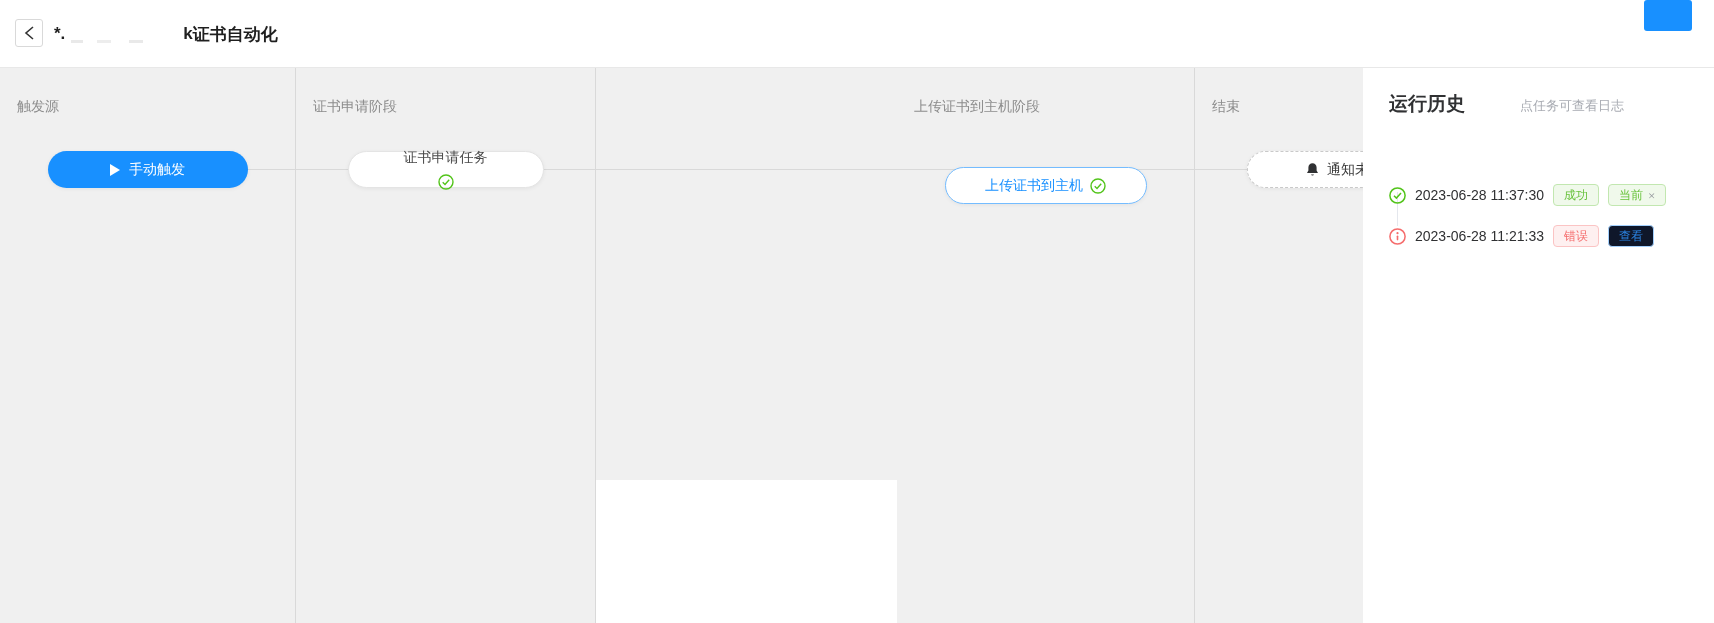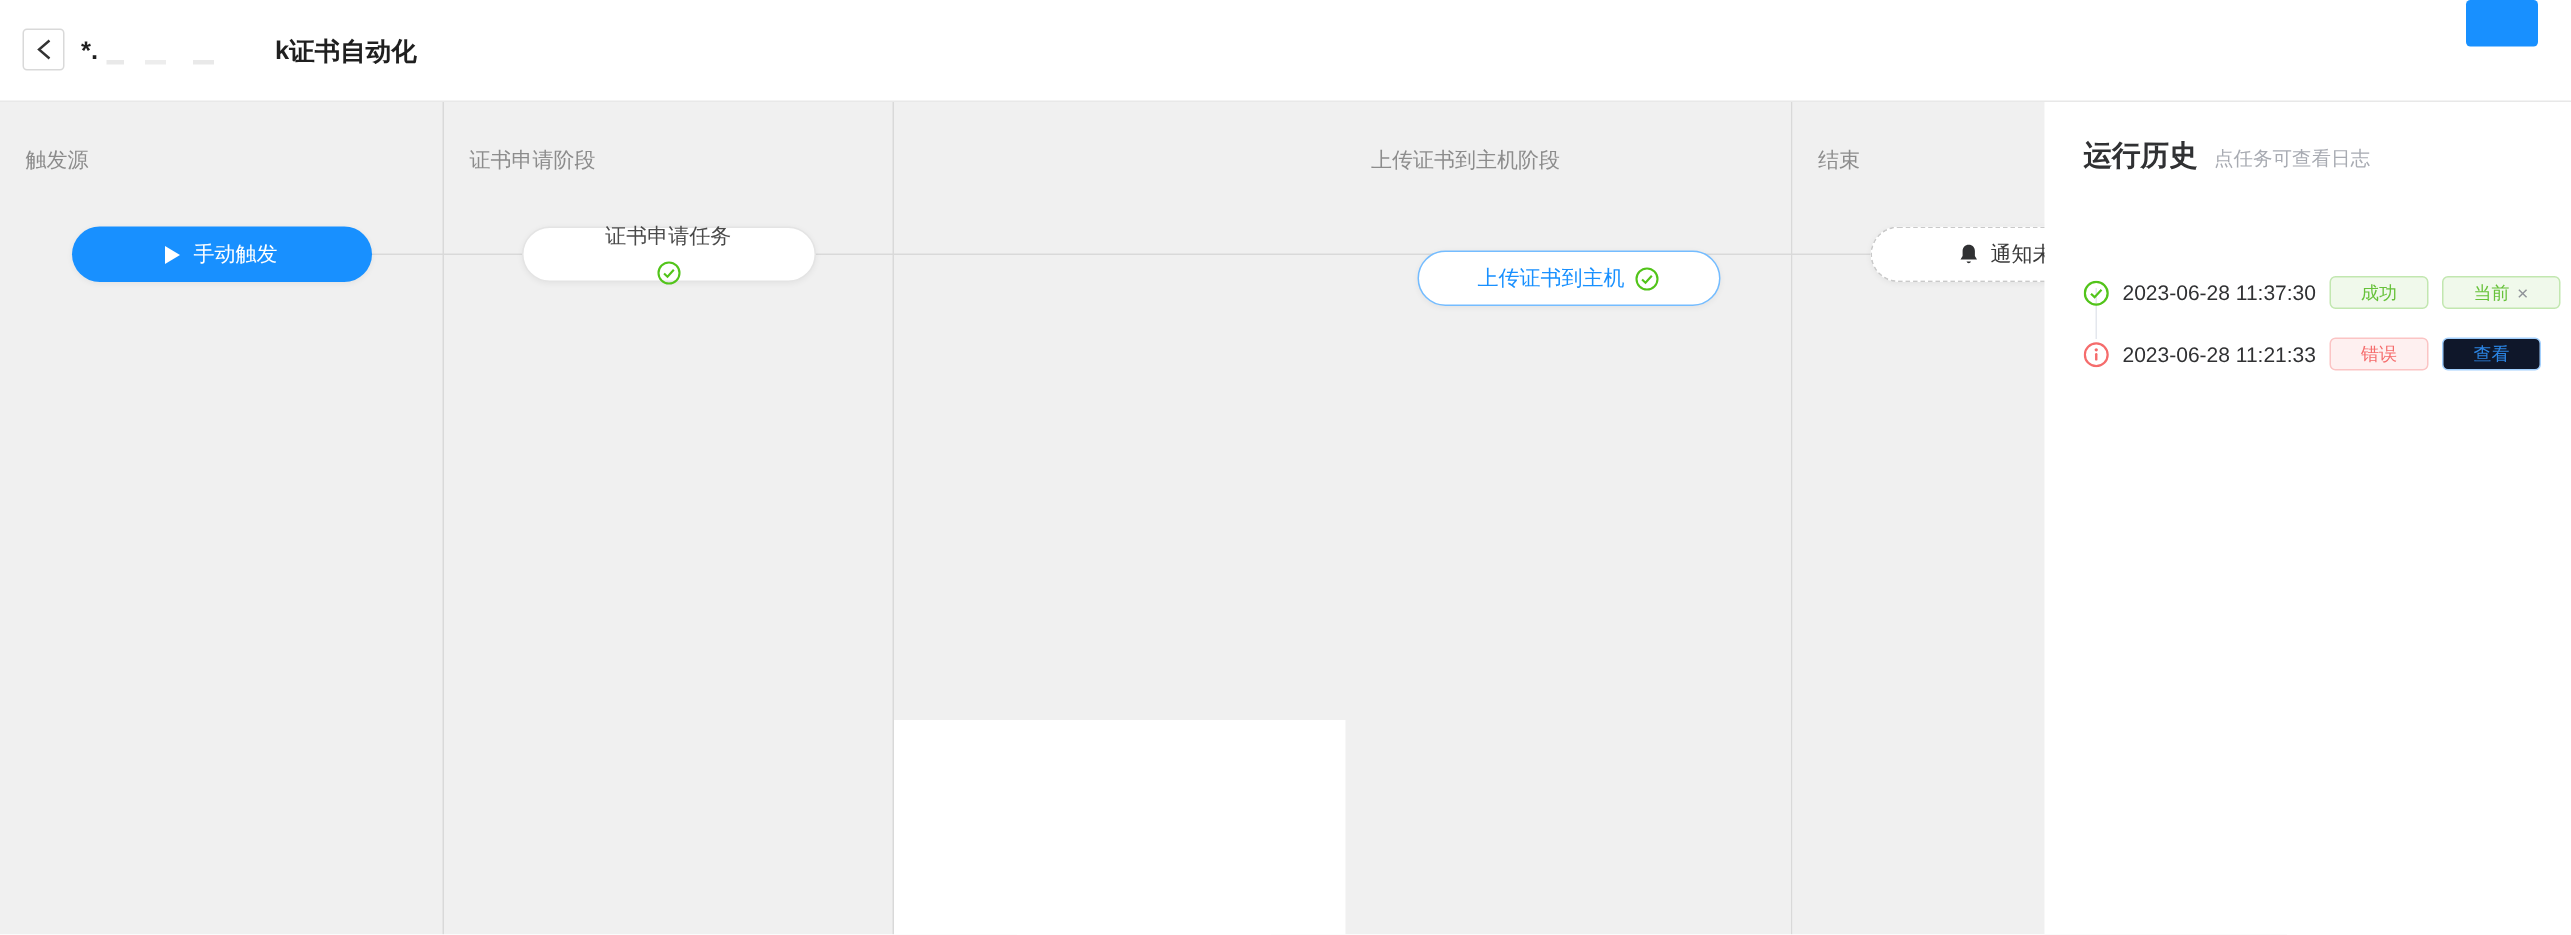--- a/index.html
+++ b/index.html
@@ -45,27 +45,27 @@
   .pill-w196 { width:196px;flex-direction:column; } .pill-w200 { width:200px; } .pill-w202 { width:202px; }
   .play-icon { width:0; height:0; border-left:10px solid #fff;
                border-top:6px solid transparent; border-bottom:6px solid transparent; }
   .check-ic, .bell-ic { display:flex; align-items:center; }
 
   
   .history-panel { position:absolute; left:1363px; top:68px; width:351px; height:555px;
                    background:#fff; z-index:5; }
   .panel-header { position:absolute; left:26px; top:23px; display:flex; align-items:baseline; gap:11px; }
   .panel-title { font-size:19px; font-weight:bold; color:#303133; }
-  .panel-subtitle { font-size:13px; color:#a8abb2; }
+  .panel-subtitle { font-size:13px; color:#a8abb2;margin-left:44px; }
   .timeline-line { position:absolute; left:34px; top:124px; width:1px; height:34px; background:#e4e7ed; }
   .entry { position:absolute; left:26px; height:24px; display:flex; align-items:center; gap:9px; cursor:pointer; }
   .entry-1 { top:101px;margin-top:14px; } .entry-2 { top:156px; }
   .entry-time { font-size:14px; color:#303133; white-space:nowrap; }
-  .tag { height:22px; display:inline-flex; align-items:center; padding:0 20px;
-         font-size:12px; border-radius:4px; border:1px solid transparent; white-space:nowrap; }
+  .tag { height:22px; display:inline-flex; align-items:center; padding:0 10px;
+         font-size:12px; border-radius:4px; border:1px solid transparent; white-space:nowrap;font-family:Liberation Serif, serif; }
   .tag-success { background:#f0f9eb; border-color:#c2e7b0; color:#67c23a; }
   .tag-danger  { background:#fef0f0; border-color:#fbc4c4; color:#f56c6c; }
   .tag-primary { background:#0f172a; border-color:#a3d0fd; color:#2b85e4; cursor:pointer; }
   .tag-close { margin-left:5px; color:#909399; font-size:13px; line-height:1; cursor:pointer; }
 </style>
 </head>
 <body>
 
 <div class="screen">
 

